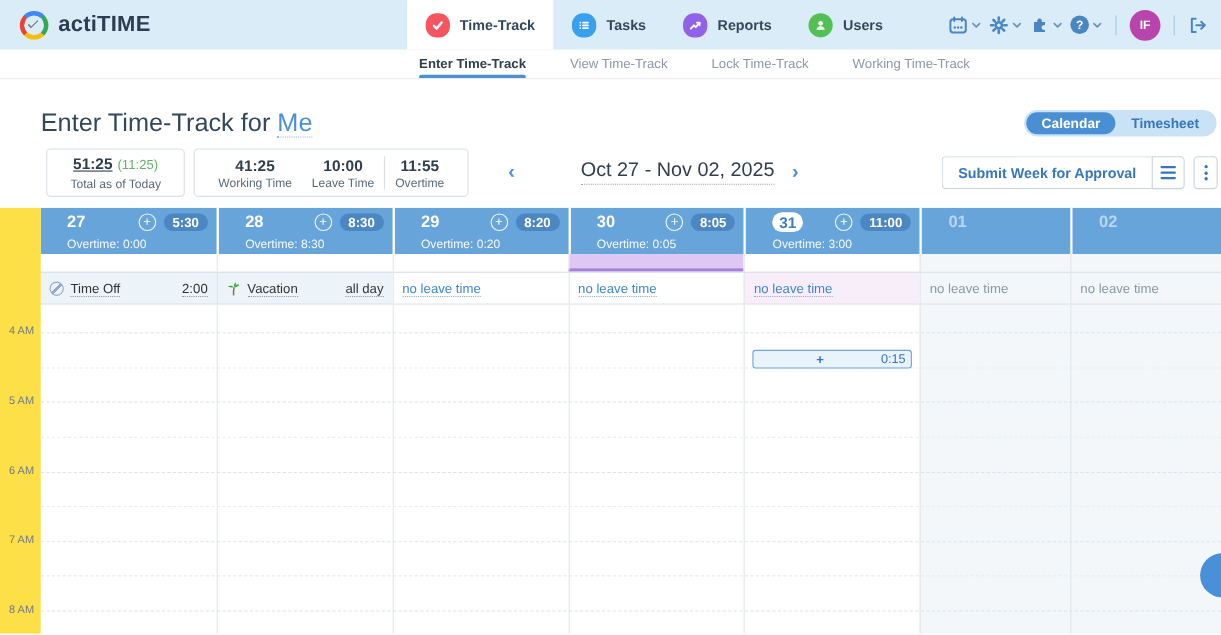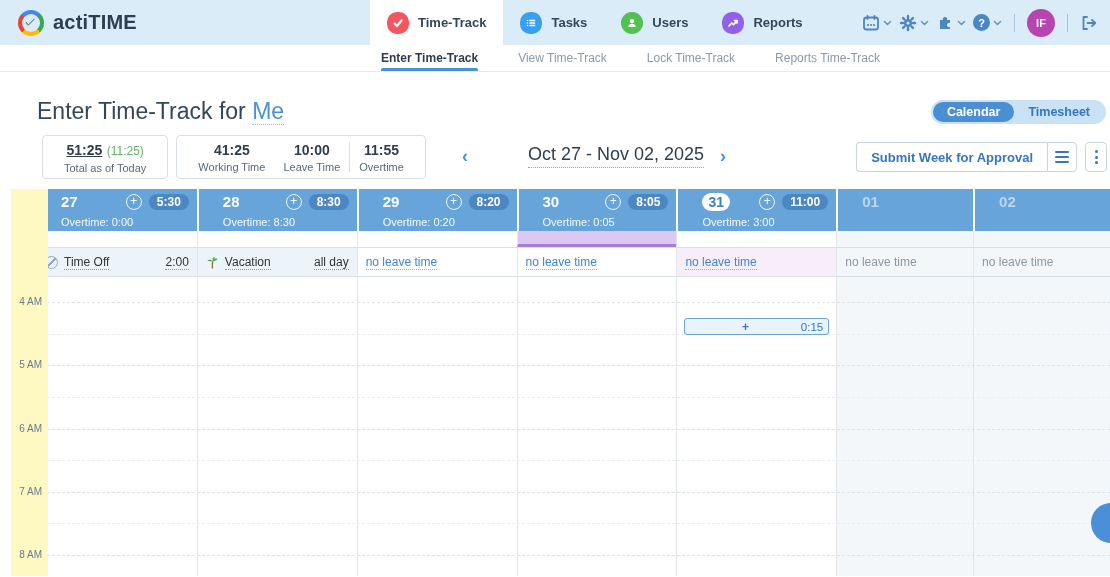--- a/index.html
+++ b/index.html
@@ -67,21 +67,21 @@
                 color:#3576bd; font-size:13px; font-weight:600; padding:0 14px; cursor:pointer; font-family:inherit; }
   .btn-burger { height:30px; width:30px; background:#fff; border:1px solid #c9d4de; border-radius:0 4px 4px 0;
                 display:flex; flex-direction:column; justify-content:center; align-items:center; gap:3px; cursor:pointer; }
   .btn-burger i { width:14px; height:2px; background:#3576bd; border-radius:1px; }
   .btn-kebab { height:30px; width:22px; margin-left:8px; background:#fff; border:1px solid #c9d4de; border-radius:4px;
                display:flex; flex-direction:column; justify-content:center; align-items:center; gap:2.5px; cursor:pointer; }
   .btn-kebab i { width:3px; height:3px; background:#3576bd; border-radius:50%; }
 
   
   .calendar { position:absolute; left:0; right:0; top:117px; bottom:0; }
-  .gutter { position:absolute; left:11px; top:0; width:37px; bottom:0; background:#fef9c3; z-index:5; }
+  .gutter { position:absolute; left:0; top:0; width:37px; bottom:0; background:#fde047; z-index:5; }
   .hour-label { position:absolute; right:6px; width:30px; text-align:right; font-size:10px; color:#6b7a8d; }
   .cols { position:absolute; left:37px; right:0; top:0; bottom:0; display:flex; }
   .day-col { display:flex; flex-direction:column; min-width:0; }
   .day-col.workday { flex:160 0 0; } .day-col.weekend { flex:137 0 0; }
 
   .day-head { height:42px; background:#66a4da; border-left:2px solid #fff; color:#fff; padding:4px 8px 3px 24px;
               display:flex; flex-direction:column; justify-content:space-between; }
   .day-col:first-child .day-head { border-left:none; }
   .head-top { display:flex; align-items:center; }
   .day-num { font-size:15px; font-weight:700; }
@@ -158,36 +158,36 @@
                 <line x1="2.5" y1="6" x2="2.5" y2="6"></line>
                 <line x1="5" y1="6" x2="9.5" y2="6"></line>
                 <line x1="2.5" y1="8.5" x2="2.5" y2="8.5"></line>
                 <line x1="5" y1="8.5" x2="9.5" y2="8.5"></line>
               </g>
             </svg>
         </span>
         <span>Tasks</span>
       </div>
       <div class="tab">
+        <span class="tab-sq sq-purple">
+          <svg width="12" height="12" viewBox="0 0 12 12">
+              <polyline points="2,9 4.8,6 6.5,7.6 10,3.8" fill="none" stroke="#fff" stroke-width="1.7" stroke-linecap="round" stroke-linejoin="round"></polyline>
+              <polyline points="7.6,3.6 10,3.6 10,6" fill="none" stroke="#fff" stroke-width="1.7" stroke-linecap="round" stroke-linejoin="round"></polyline>
+            </svg>
+        </span>
+        <span>Reports</span>
+      </div>
+      <div class="tab">
         <span class="tab-sq sq-green">
           <svg width="12" height="12" viewBox="0 0 12 12">
               <circle cx="6" cy="4.2" r="2.1" fill="#fff"></circle>
               <path d="M2.3 10c0-2 1.7-3.2 3.7-3.2S9.7 8 9.7 10z" fill="#fff"></path>
             </svg>
         </span>
         <span>Users</span>
-      </div>
-      <div class="tab">
-        <span class="tab-sq sq-purple">
-          <svg width="12" height="12" viewBox="0 0 12 12">
-              <polyline points="2,9 4.8,6 6.5,7.6 10,3.8" fill="none" stroke="#fff" stroke-width="1.7" stroke-linecap="round" stroke-linejoin="round"></polyline>
-              <polyline points="7.6,3.6 10,3.6 10,6" fill="none" stroke="#fff" stroke-width="1.7" stroke-linecap="round" stroke-linejoin="round"></polyline>
-            </svg>
-        </span>
-        <span>Reports</span>
       </div>
     </nav>
 
     <div class="top-tools">
       <span class="tool">
         <svg width="18" height="18" viewBox="0 0 18 18">
             <rect x="2" y="3.5" width="14" height="12" rx="2.5" fill="none" stroke="#4a86c2" stroke-width="1.8"></rect>
             <line x1="5.5" y1="2" x2="5.5" y2="5" stroke="#4a86c2" stroke-width="1.8" stroke-linecap="round"></line>
             <line x1="12.5" y1="2" x2="12.5" y2="5" stroke="#4a86c2" stroke-width="1.8" stroke-linecap="round"></line>
             <circle cx="6" cy="11" r="1.1" fill="#4a86c2"></circle>
@@ -241,21 +241,21 @@
             <polyline points="12,5.8 15.2,9 12,12.2" fill="none" stroke="#4a86c2" stroke-width="1.8" stroke-linecap="round" stroke-linejoin="round"></polyline>
           </svg>
       </span>
     </div>
   </header>
 
   <nav class="subnav">
     <span class="subnav-item active">Enter Time-Track</span>
     <span class="subnav-item">View Time-Track</span>
     <span class="subnav-item">Lock Time-Track</span>
-    <span class="subnav-item">Reports Time-Track</span>
+    <span class="subnav-item">Working Time-Track</span>
   </nav>
 
   <main class="content">
 
     <h1 class="page-title">
       <span>Enter Time-Track for</span>
       <a class="me-link">Me</a>
     </h1>
 
     <div class="view-toggle">

